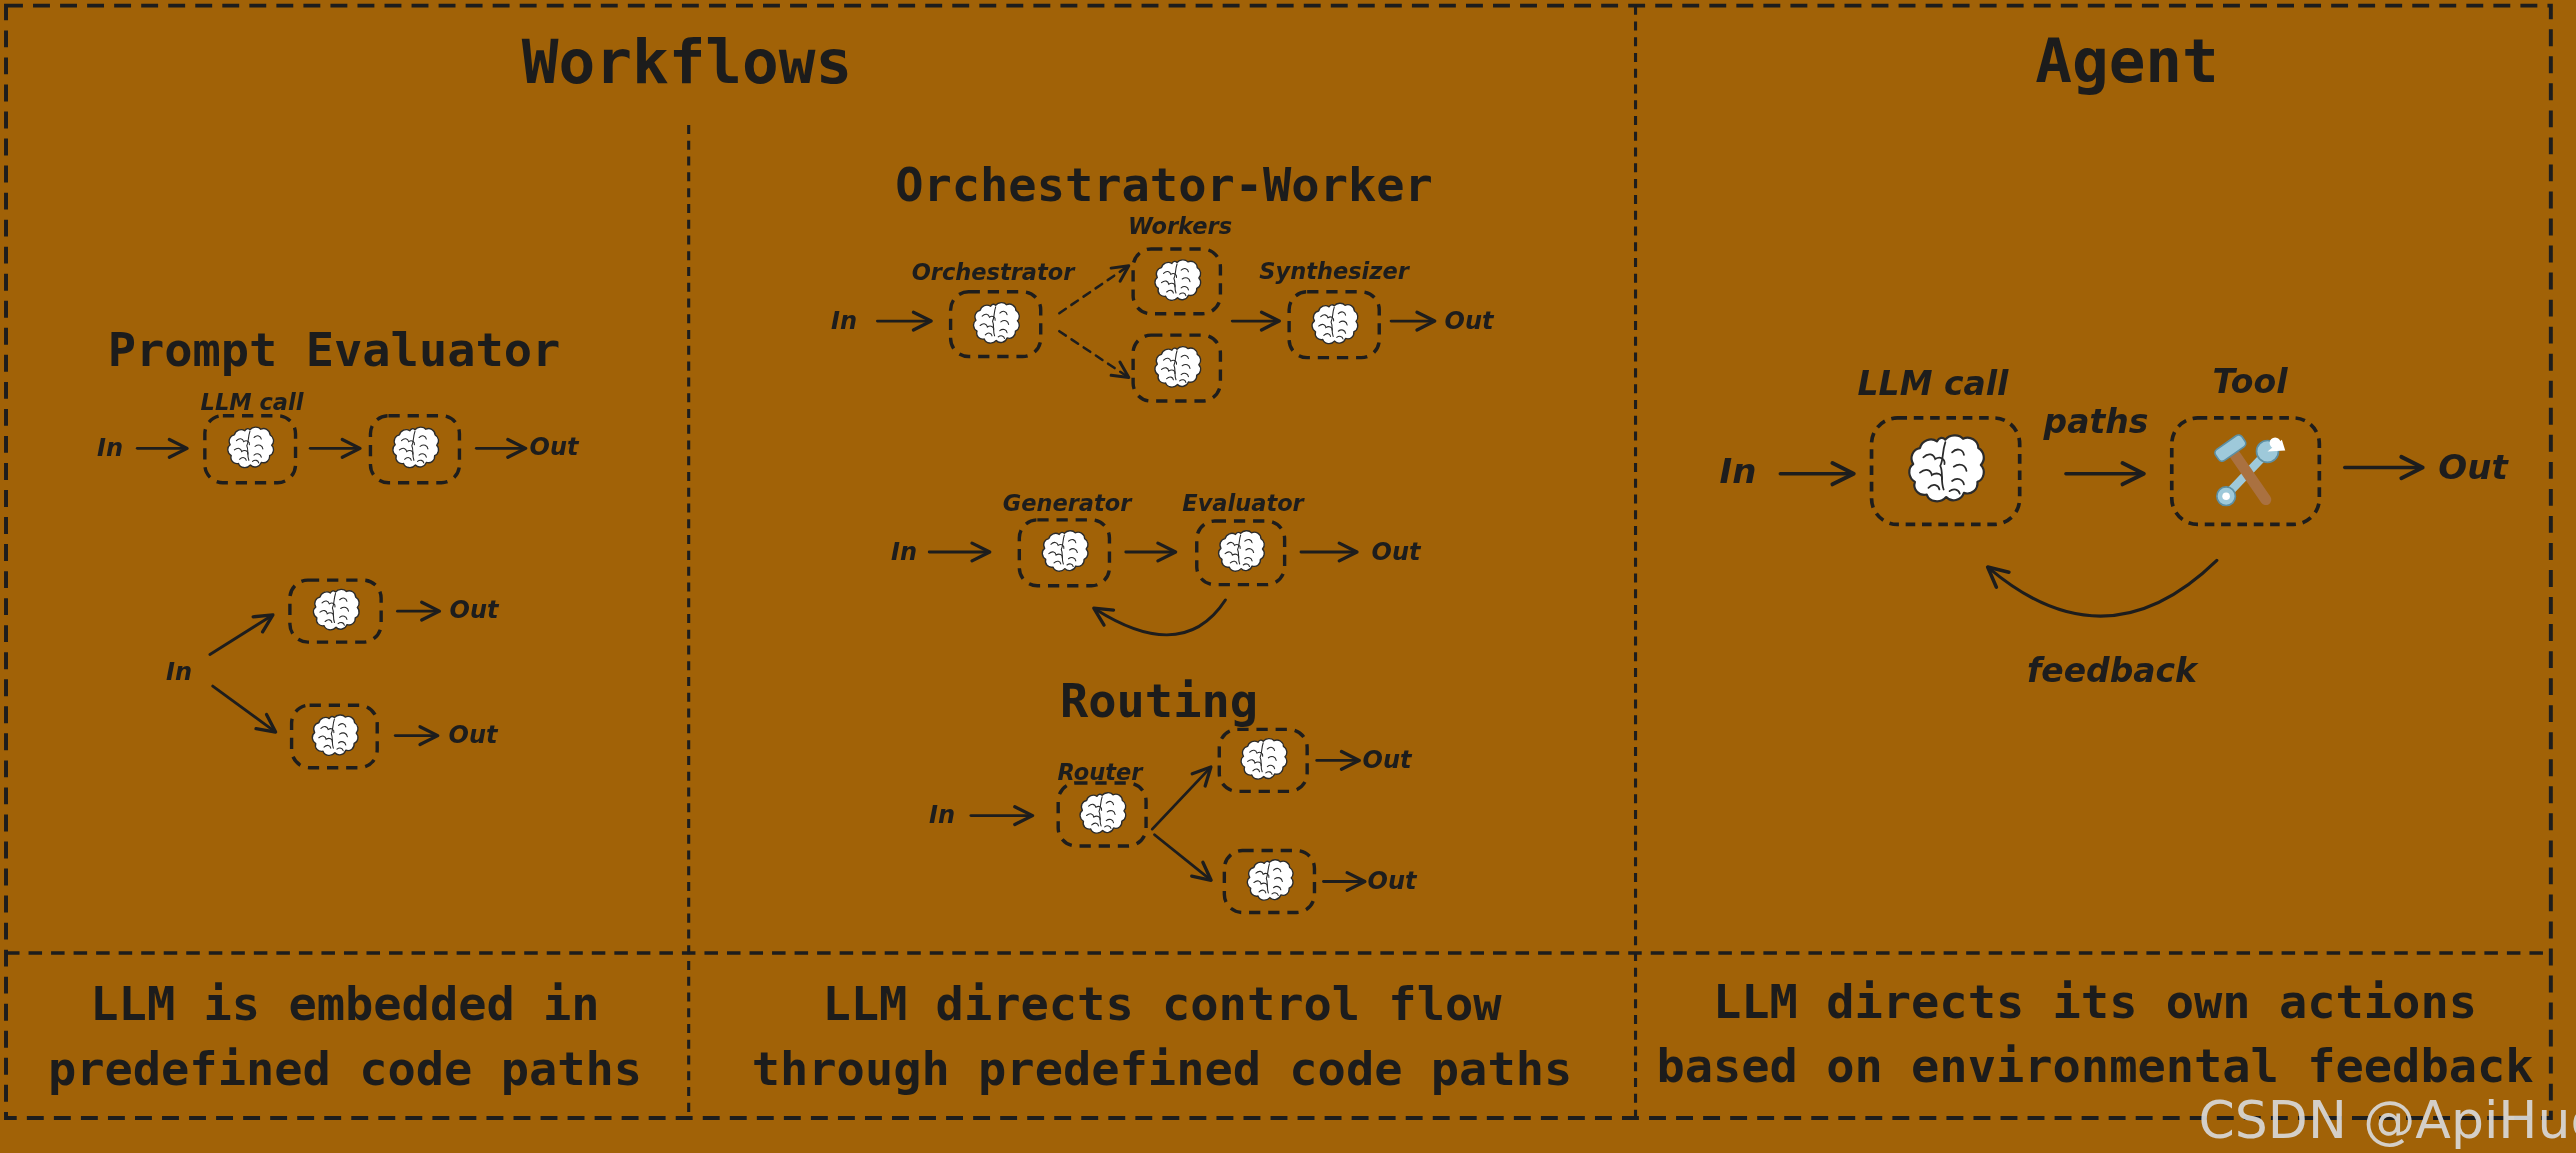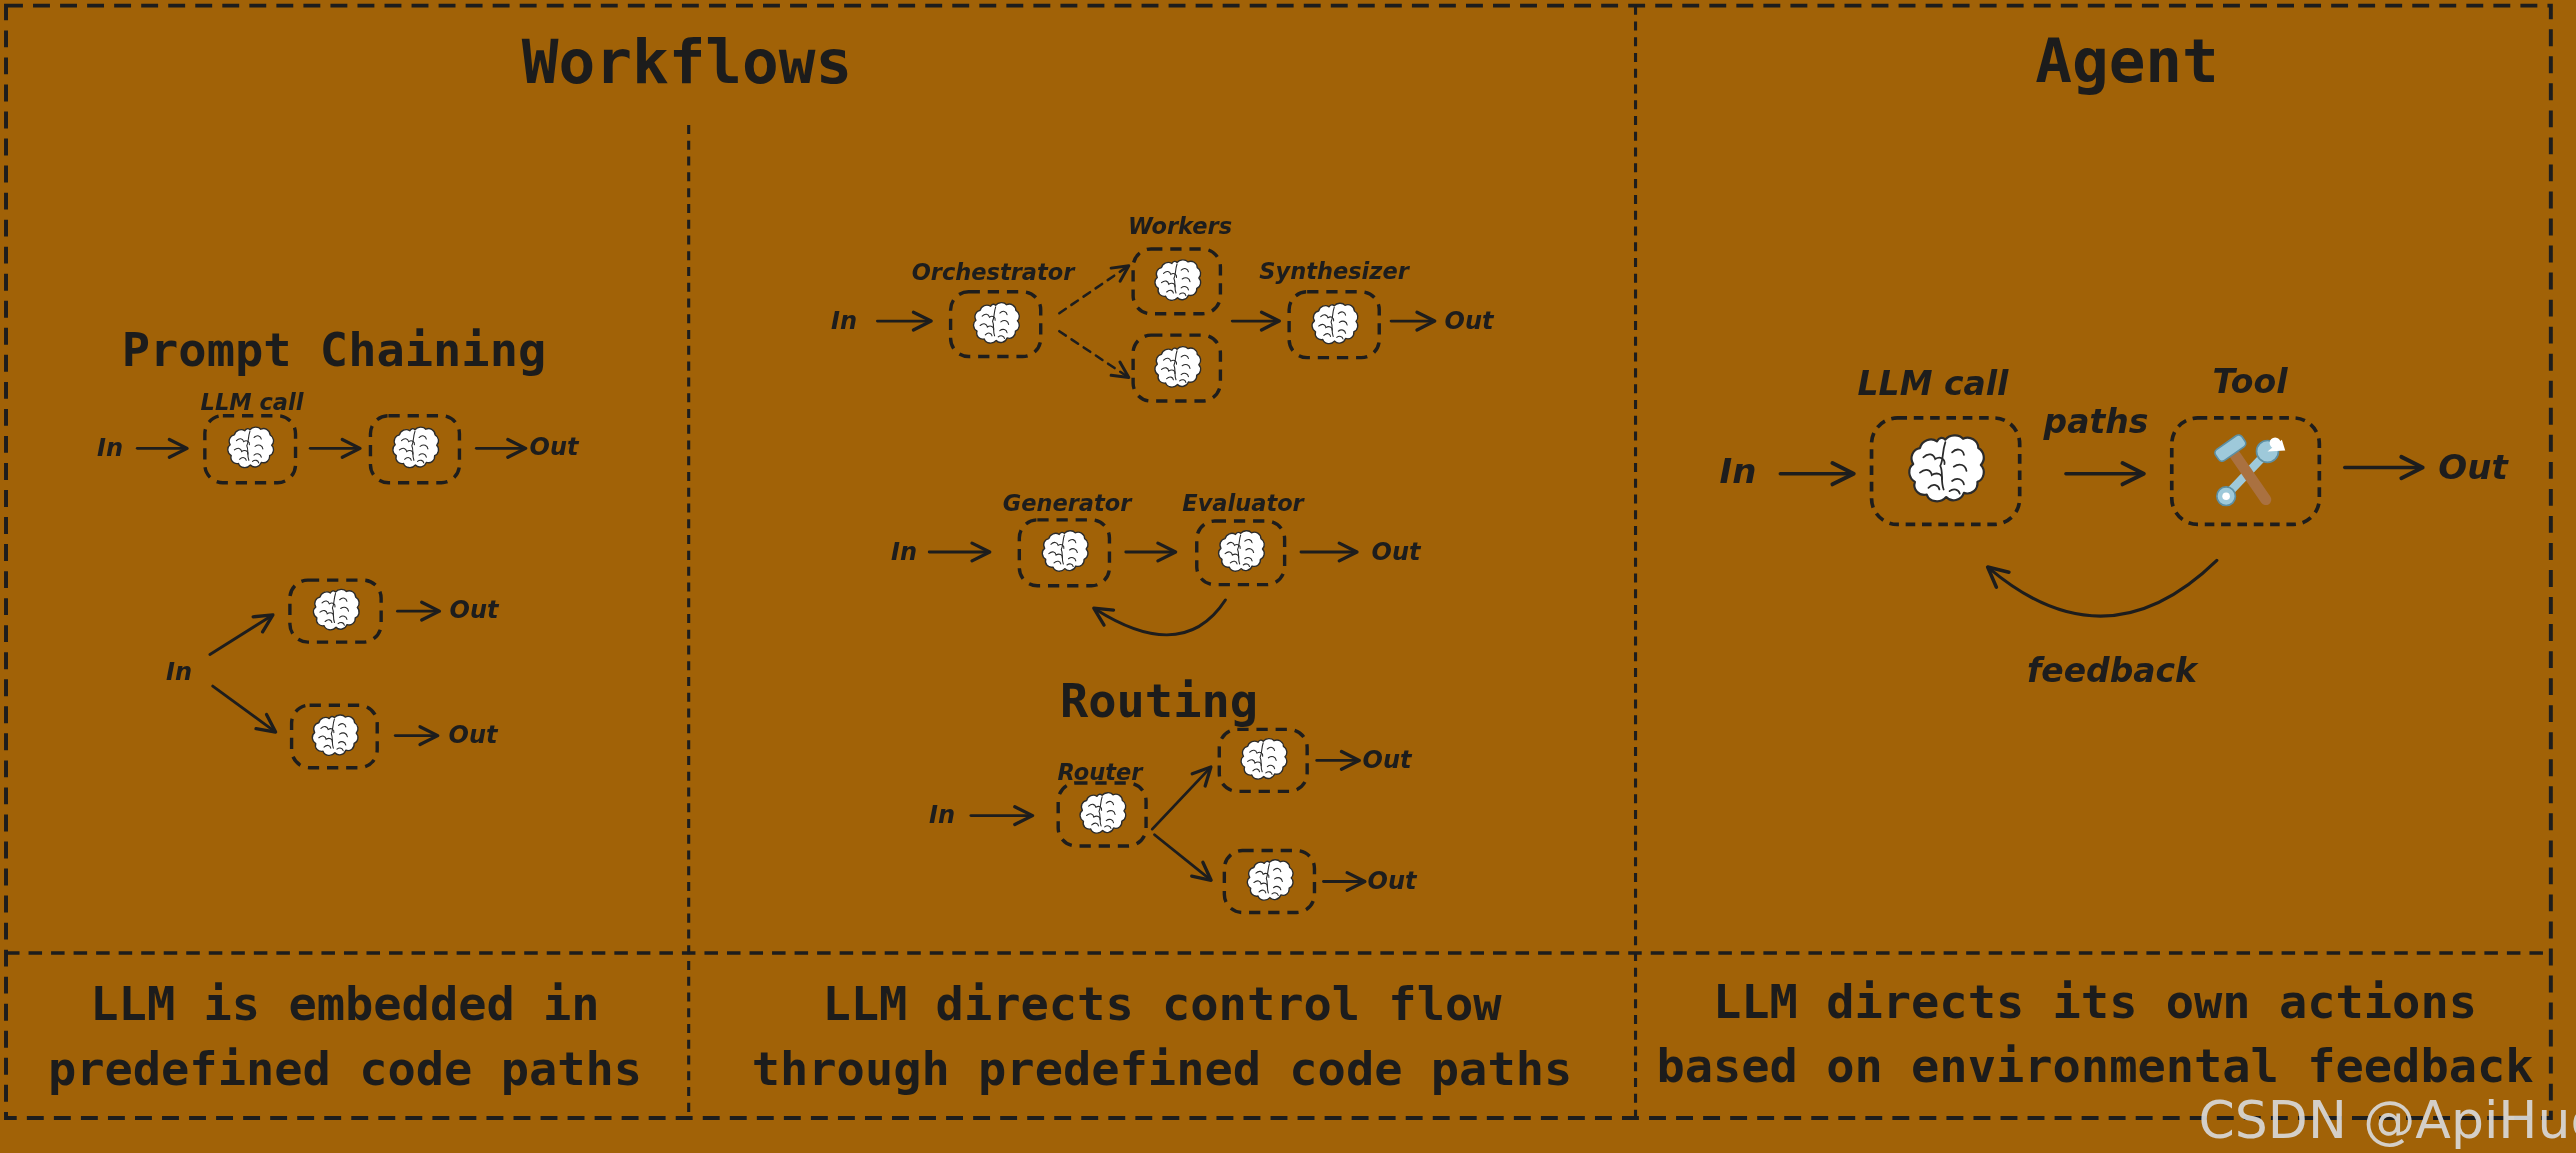--- a/index.html
+++ b/index.html
@@ -142,29 +142,30 @@
       <circle cx="85" cy="17" r="6.5" fill="#ffffff"></circle>
       <path d="M76 27 L93 13 L97 26 Z" fill="#ffffff"></path>
       <line x1="34" y1="26" x2="74" y2="84" stroke="#aa7140" stroke-width="13" stroke-linecap="round"></line>
       <rect x="13" y="15" width="38" height="16" rx="5" transform="rotate(-35 32 23)" fill="#9ec9da" stroke="#5d8fa3" stroke-width="2"></rect>
     </g>
   </svg>
 
   <div class="abs mono title" style="left:687px;top:61px">Workflows</div>
   <div class="abs mono title" style="left:2127px;top:60px">Agent</div>
 
-  <div class="abs mono heading" style="left:334px;top:349px">Prompt Chaining</div>
+  <div class="abs mono heading" style="left:334px;top:349px">Prompt Evaluator</div>
   <div class="abs hand hand-sm" style="left:252px;top:402px">LLM call</div>
   <div class="abs hand hand-io" style="left:110px;top:448px">In</div>
   <div class="abs hand hand-io" style="left:554px;top:447px">Out</div>
 
   <div class="abs hand hand-io" style="left:179px;top:672px">In</div>
   <div class="abs hand hand-io" style="left:474px;top:610px">Out</div>
   <div class="abs hand hand-io" style="left:473px;top:735px">Out</div>
 
+  <div class="abs mono heading" style="left:1164px;top:184px">Orchestrator-Worker</div>
   <div class="abs hand hand-sm" style="left:1180px;top:226px">Workers</div>
   <div class="abs hand hand-sm" style="left:993px;top:272px">Orchestrator</div>
   <div class="abs hand hand-sm" style="left:1334px;top:271px">Synthesizer</div>
   <div class="abs hand hand-io" style="left:844px;top:321px">In</div>
   <div class="abs hand hand-io" style="left:1469px;top:321px">Out</div>
 
   <div class="abs hand hand-sm" style="left:1067px;top:503px">Generator</div>
   <div class="abs hand hand-sm" style="left:1243px;top:503px">Evaluator</div>
   <div class="abs hand hand-io" style="left:904px;top:552px">In</div>
   <div class="abs hand hand-io" style="left:1396px;top:552px">Out</div>

